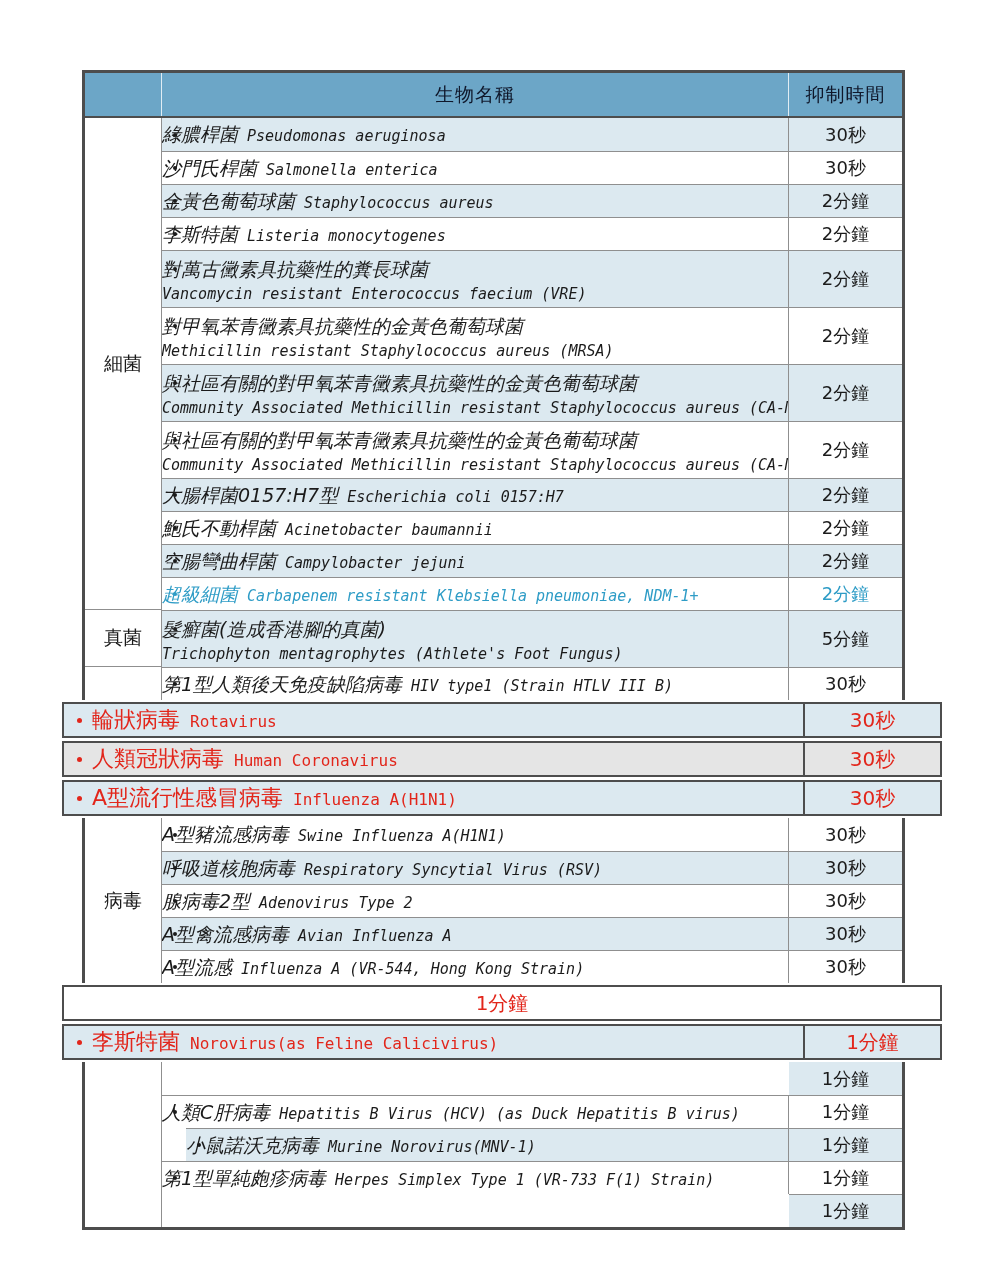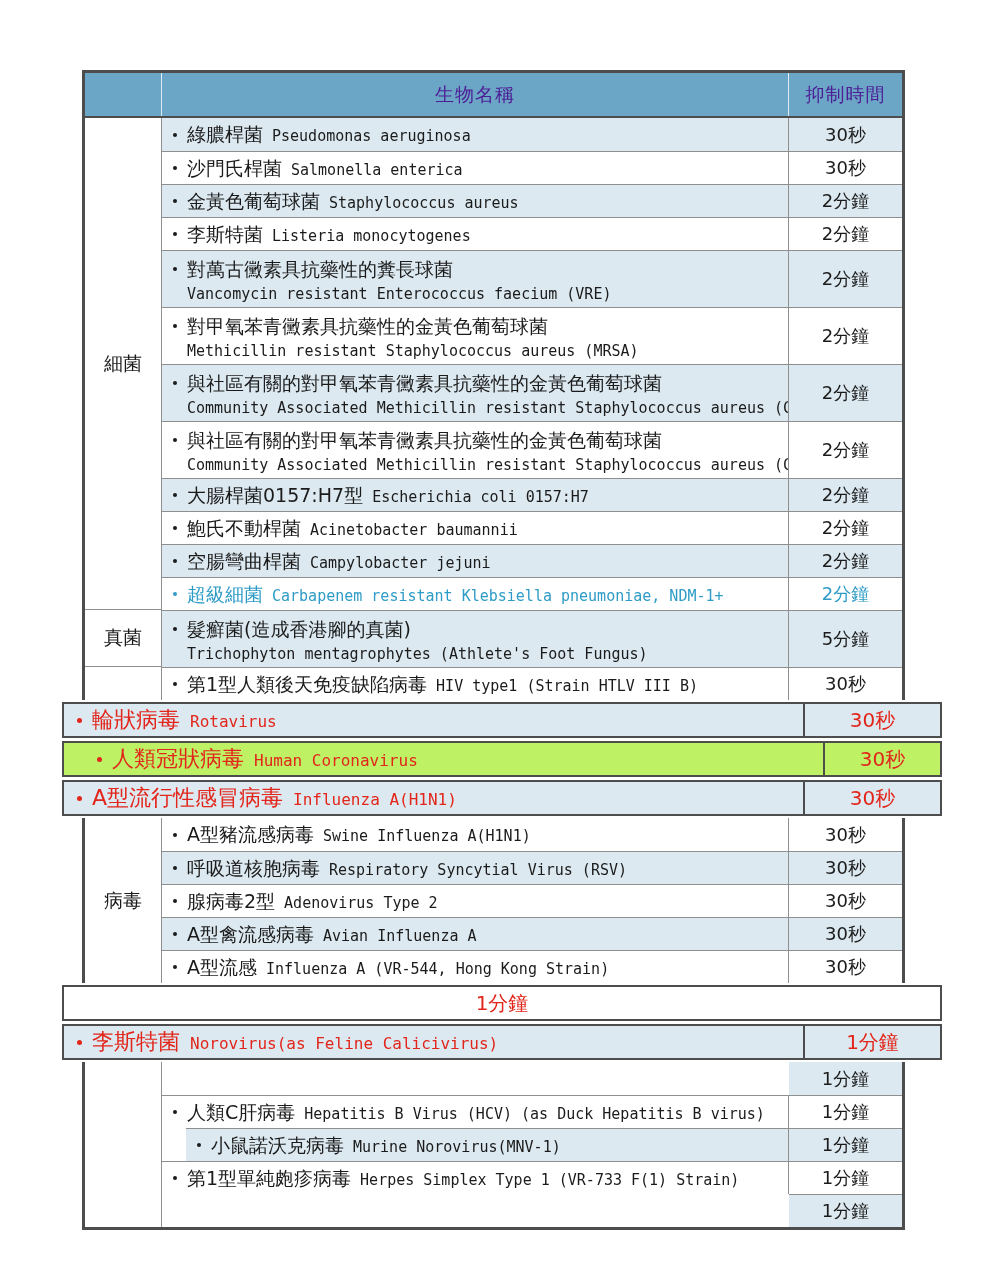--- a/index.html
+++ b/index.html
@@ -12,36 +12,36 @@
     --text:#1b1b1b;
   }
   *{margin:0;padding:0}
   body{background:#ffffff;font-family:"DejaVu Sans","Liberation Sans",sans-serif;}
   .sheet{position:relative;width:1000px;height:1268px;background:#ffffff;overflow:hidden;color:var(--text);}
   .content{position:absolute;left:62px;top:70px;width:880px;}
 
   
   .thead{display:flex;width:823px;margin-left:20px;height:48px;box-sizing:border-box;
          border:3px solid var(--border-dark);border-bottom:2px solid var(--border-dark);
-         background:var(--header-bg);color:#4c1d95;font-size:19px;}
+         background:var(--header-bg);color:#0f172a;font-size:19px;}
   .th-cat{width:77px;box-sizing:border-box;border-right:1px solid rgba(255,255,255,.8);}
   .th-name{flex:1;display:flex;align-items:center;justify-content:center;box-sizing:border-box;
            border-right:1px solid rgba(255,255,255,.8);letter-spacing:1px;}
   .th-time{width:113px;display:flex;align-items:center;justify-content:center;letter-spacing:1px;}
 
   
   .tseg{display:grid;grid-template-columns:77px 1fr 113px;width:823px;margin-left:20px;
         box-sizing:border-box;background:#ffffff;
         border-left:3px solid var(--border-dark);border-right:3px solid var(--border-dark);}
   .seg-bottom{border-bottom:3px solid var(--border-dark);}
   .cat{grid-column:1;display:flex;align-items:center;justify-content:center;font-size:19px;
        box-sizing:border-box;border-right:1px solid var(--border-gray);background:#ffffff;}
   .cat-bb{border-bottom:1px solid var(--border-gray);}
   .name{grid-column:2;position:relative;box-sizing:border-box;border-right:1px solid var(--border-gray);
-        padding-left:25px;overflow:hidden;}
+        overflow:hidden;font-style:italic;}
   .time{grid-column:3;display:flex;align-items:center;justify-content:center;font-size:18px;box-sizing:border-box;}
   .bt{border-top:1px solid var(--border-gray);}
   .single{line-height:32px;white-space:nowrap;}
   .two{padding-top:4px;}
   .zh{font-size:19px;}
   .en{font-family:"DejaVu Sans Mono","Liberation Mono",monospace;font-size:15px;margin-left:9px;}
   .en-big{font-family:"DejaVu Sans Mono","Liberation Mono",monospace;font-size:20px;margin-left:10px;}
   .en-big + .en{margin-left:0;}
   .zh-line{font-size:19px;line-height:28px;white-space:nowrap;}
   .en-line{font-family:"DejaVu Sans Mono","Liberation Mono",monospace;font-size:15px;line-height:22px;white-space:nowrap;}
@@ -128,21 +128,21 @@
           </div>
           <div class="time bt" style="grid-row: 13; background: var(--row-light);">5分鐘</div>
           <div class="name single bt" style="grid-row: 14; background: rgb(255, 255, 255);"><span class="bullet"></span><span class="zh">第1型人類後天免疫缺陷病毒</span><span class="en">HIV type1 (Strain HTLV III B)</span></div>
           <div class="time bt" style="grid-row: 14; background: rgb(255, 255, 255);">30秒</div>
         </div>
         <div class="redgroup">
           <div class="redbox" style="background: var(--row-light);">
             <div class="redname"><span class="bullet"></span><span class="zh">輪狀病毒</span><span class="en">Rotavirus</span></div>
             <div class="redtime">30秒</div>
           </div>
-          <div class="redbox" style="background: #bef264; padding-left: 20px;">
+          <div class="redbox" style="background: #e5e5e5;">
             <div class="redname"><span class="bullet"></span><span class="zh">人類冠狀病毒</span><span class="en">Human Coronavirus</span></div>
             <div class="redtime">30秒</div>
           </div>
           <div class="redbox" style="background: var(--row-light);">
             <div class="redname"><span class="bullet"></span><span class="zh">A型流行性感冒病毒</span><span class="en">Influenza A(H1N1)</span></div>
             <div class="redtime">30秒</div>
           </div>
         </div>
         <div class="tseg" style="grid-template-rows: 33px 33px 33px 33px 33px;">
           <div class="cat" style="grid-row: 1 / span 5; align-items: center;">

